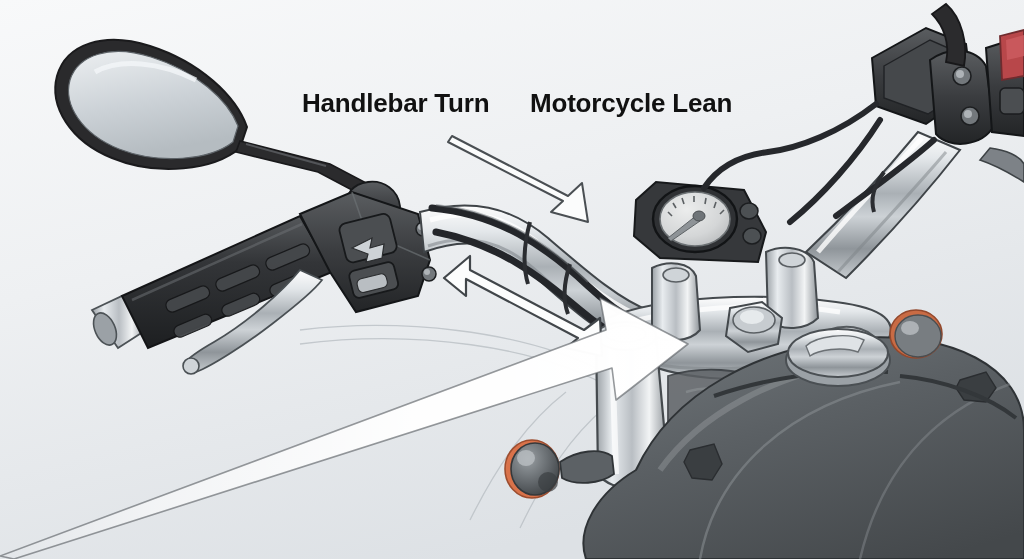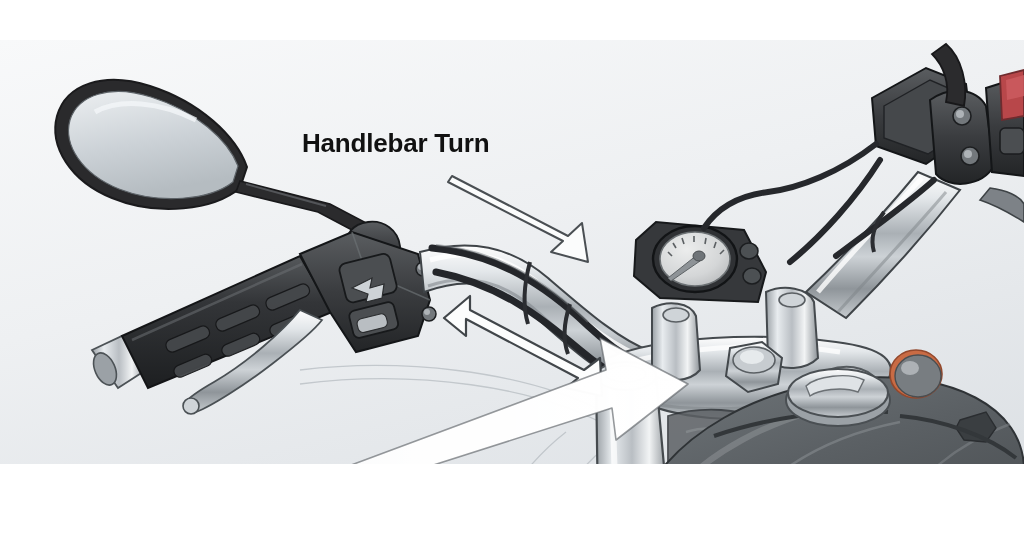--- a/index.html
+++ b/index.html
@@ -1,21 +1,20 @@
 <!DOCTYPE html>
 <html><head>
 <meta charset="utf-8">
 <title>Motorcycle Countersteering Diagram</title>
 <style>
   html,body{margin:0;padding:0;background:#fff;}
   body{font-family:"Liberation Sans",sans-serif;}
   #stage{
-    position:relative;width:1024px;height:424px;overflow:hidden;
+    position:relative;width:1024px;height:559px;overflow:hidden;
     background:linear-gradient(150deg,#f7f8f9 0%,#f1f3f4 35%,#e6e9ec 70%,#dfe3e6 100%);
-    margin-top:40px;
   }
   #art{position:absolute;left:0;top:0;width:1024px;height:559px;}
   .label{
     position:absolute;font-family:"Liberation Sans",sans-serif;
     font-weight:700;font-size:26px;color:#111;letter-spacing:-0.2px;
     white-space:nowrap;line-height:1;
   }
   #lbl-handlebar{left:302px;top:90px;}
   #lbl-lean{left:530px;top:90px;}
 </style>
@@ -319,14 +318,15 @@
     </g>
 
     <g>
       <path d="M0,556 L 606,330 L 600,298 L 688,344 L 616,400 L 612,368 L 14,559 Z" fill="url(#bigArrow)" stroke="#5f6468" stroke-width="1.6" stroke-linejoin="round" stroke-opacity="0.65"></path>
     </g>
 
   </svg>
 
   <div class="label" id="lbl-handlebar">Handlebar Turn</div>
 
+  <div class="label" id="lbl-lean">Motorcycle Lean</div>
 
 </div>
 
 </body></html>

